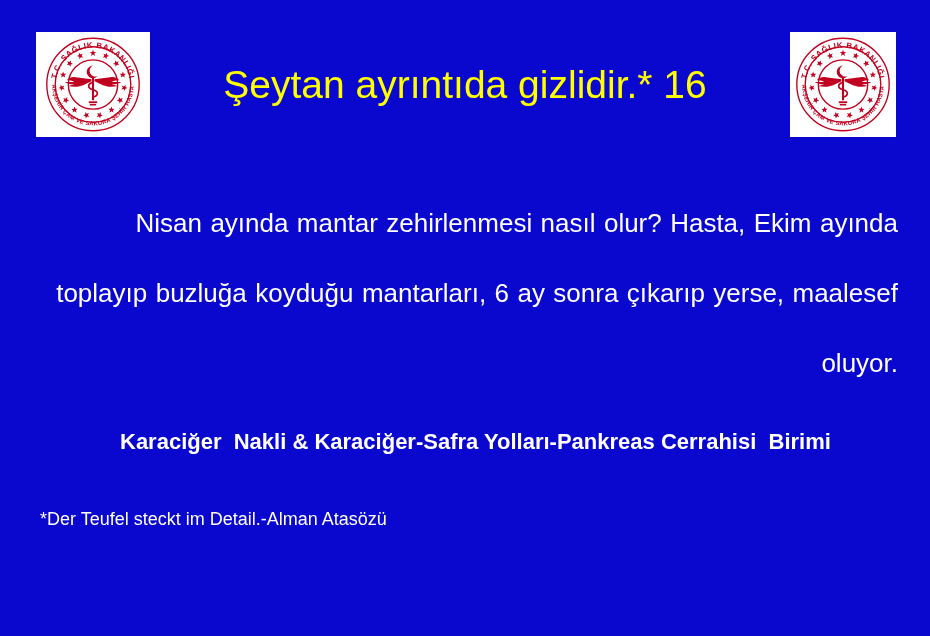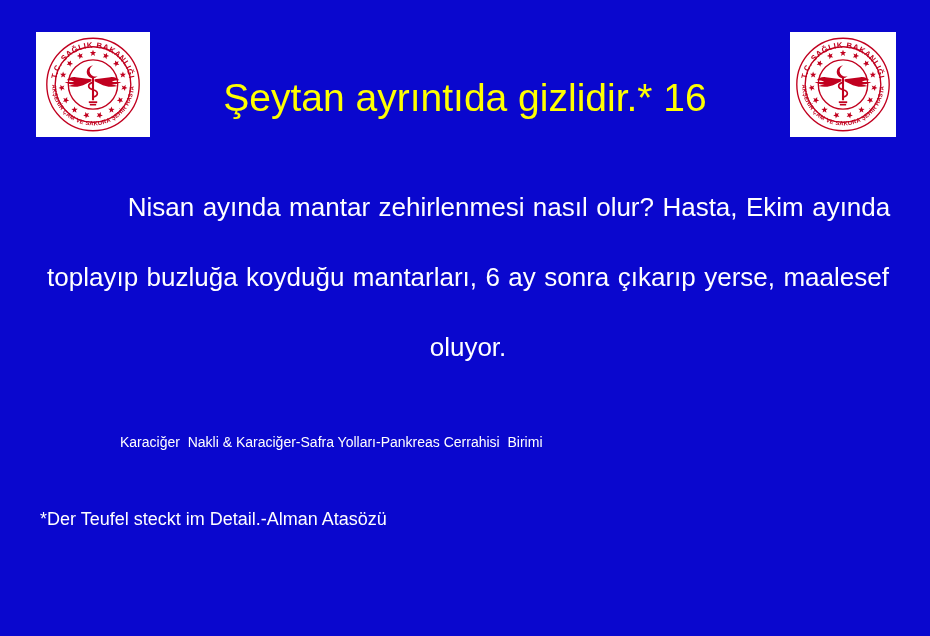--- a/index.html
+++ b/index.html
@@ -25,55 +25,55 @@
     display: block;
   }
   #logo-left  { left: 36px;  top: 32px; width: 114px; height: 105px; }
   #logo-right { left: 790px; top: 32px; width: 106px; height: 105px; }
   .logo-box svg { display: block; width: 100%; height: 100%; }
 
   
   #title {
     position: absolute;
     left: 0;
-    top: 74px;
+    top: 61px;
     width: 930px;
     text-align: center;
     color: #FFFF00;
     font-size: 39px;
     line-height: 48px;
     font-weight: 400;
     letter-spacing: 0px;
     white-space: pre;
   }
 
   
   #body-paragraph {
     position: absolute;
     left: 38px;
-    top: 172px;
+    top: 188px;
     width: 860px;
     color: #FFFFFF;
     font-size: 26px;
     line-height: 70px;
     font-weight: 400;
     text-indent: 82px;
-    text-align: center;
+    text-align: right;
     word-spacing: 1.2px;
   }
 
   
   #unit-line {
     position: absolute;
     left: 120px;
     top: 430px;
     color: #FFFFFF;
-    font-size: 14px;
+    font-size: 22px;
     line-height: 24px;
-    font-weight: 400;
+    font-weight: 700;
     white-space: pre;
   }
 
   
   #footnote {
     position: absolute;
     left: 40px;
     top: 506px;
     color: #FFFFFF;
     font-size: 18px;

